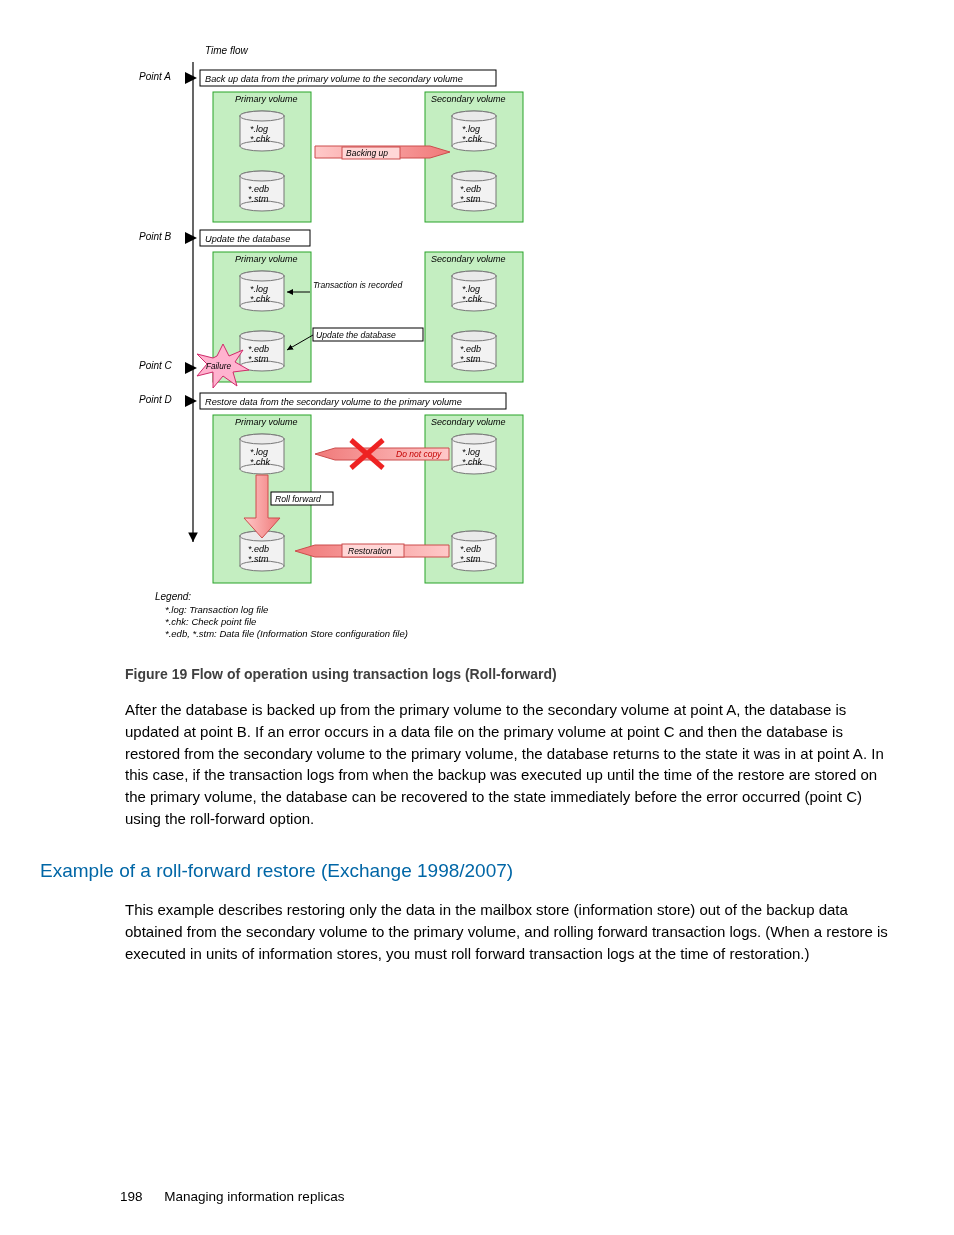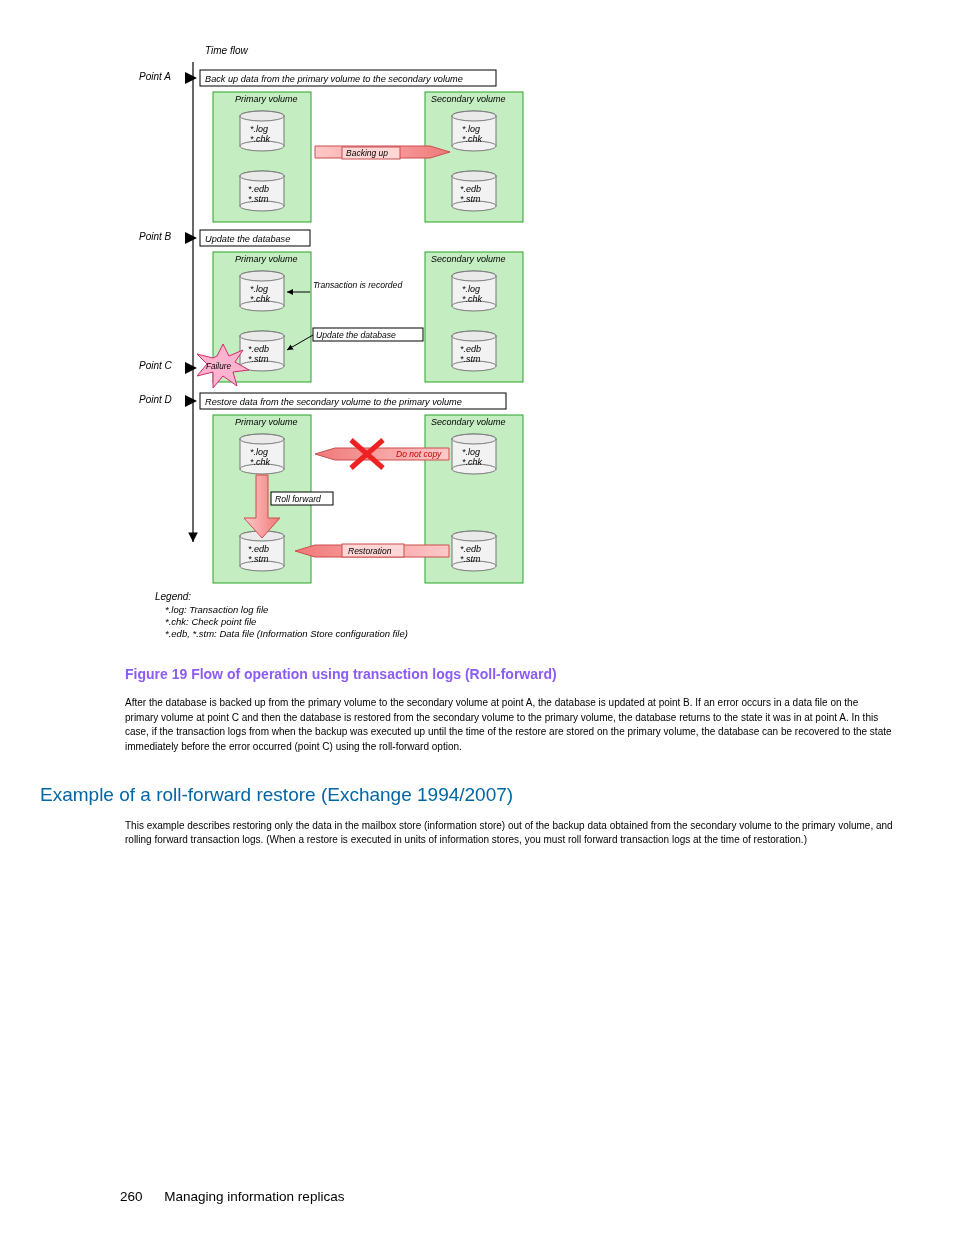--- a/index.html
+++ b/index.html
@@ -11,31 +11,31 @@
     font-size: 14px;
     line-height: 1.4;
     width: 854px;
   }
   .diagram-wrap {
     margin-left: 95px;
     margin-bottom: 16px;
     font-style: italic;
   }
   .figure-caption {
-    color: #8b5cf6;
+    color: #404040;
     font-weight: bold;
     font-size: 14px;
     margin-left: 85px;
     margin-top: 6px;
     margin-bottom: 12px;
   }
   .body-para {
     margin-left: 85px;
     margin-right: 0;
-    font-size: 10px;
+    font-size: 15px;
     line-height: 1.45;
     margin-bottom: 24px;
   }
   .section-heading {
     color: #0066a6;
     font-weight: normal;
     font-size: 19px;
     margin-left: 0;
     margin-top: 28px;
     margin-bottom: 10px;
@@ -258,20 +258,20 @@
   <text x="30" y="573" font-size="9.5"><tspan>*.log: Transaction log file</tspan></text>
   <text x="30" y="585" font-size="9.5"><tspan>*.chk: Check point file</tspan></text>
   <text x="30" y="597" font-size="9.5"><tspan>*.edb, *.stm: Data file (Information Store configuration file)</tspan></text>
 </svg>
 </div>
 
 <div class="figure-caption">Figure 19 Flow of operation using transaction logs (Roll-forward)</div>
 
 <p class="body-para">After the database is backed up from the primary volume to the secondary volume at point A, the database is updated at point B. If an error occurs in a data file on the primary volume at point C and then the database is restored from the secondary volume to the primary volume, the database returns to the state it was in at point A. In this case, if the transaction logs from when the backup was executed up until the time of the restore are stored on the primary volume, the database can be recovered to the state immediately before the error occurred (point C) using the roll-forward option.</p>
 
-<h2 class="section-heading">Example of a roll-forward restore (Exchange 1994/2007)</h2>
+<h2 class="section-heading">Example of a roll-forward restore (Exchange 1998/2007)</h2>
 
 <p class="body-para">This example describes restoring only the data in the mailbox store (information store) out of the backup data obtained from the secondary volume to the primary volume, and rolling forward transaction logs. (When a restore is executed in units of information stores, you must roll forward transaction logs at the time of restoration.)</p>
 
 <div class="footer">
-  <span class="pn">260</span>
+  <span class="pn">198</span>
   <span>Managing information replicas</span>
 </div>
 
 </body></html>

